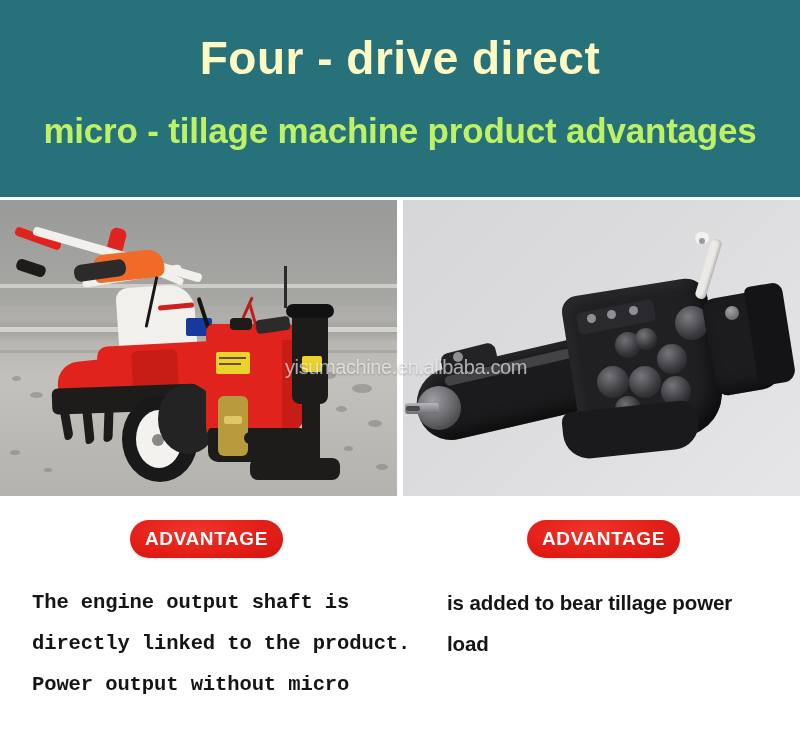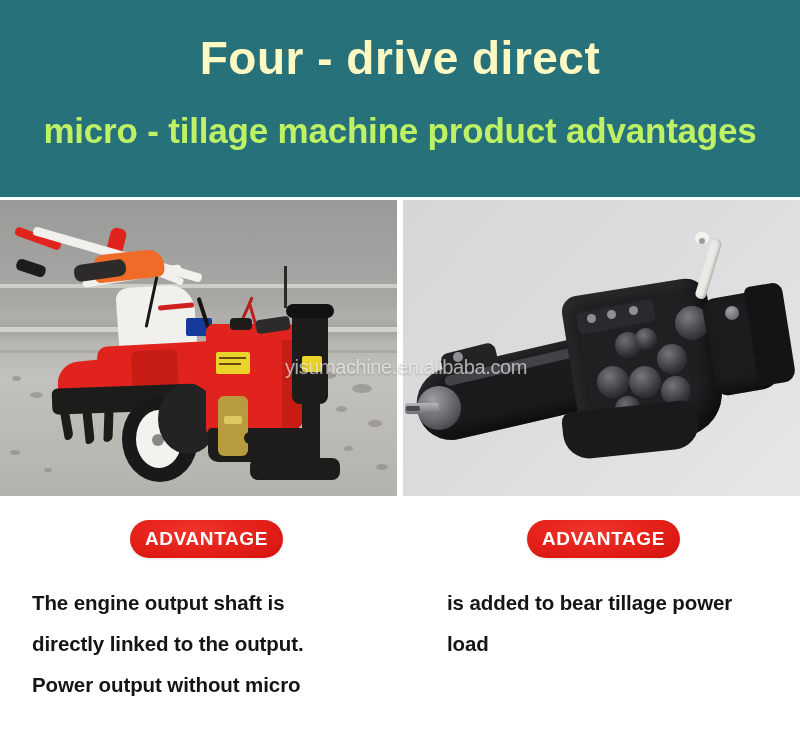--- a/index.html
+++ b/index.html
@@ -112,21 +112,21 @@
   .badge-left  { left:130px; width:153px; }
   .badge-right { left:527px; width:153px; }
 
   
   .body-col {
     position:absolute; top:582px;
     font-size:20.5px; font-weight:bold; color:#151515;
     line-height:41px; letter-spacing:-0.1px;
     font-family:"Liberation Sans", sans-serif;
   }
-  .body-left  { left:32px;  width:360px; }
+  .body-left  { left:32px;  width:360px;font-family:Liberation Mono, monospace; }
   .body-right { left:447px; width:350px; }
   .body-col p { margin:0; white-space:nowrap; }
   .body-right p { white-space:normal; }
 </style>
 </head>
 <body>
 
 <div id="page">
 
   <div class="header">
@@ -285,21 +285,21 @@
     </div>
   </div>
 
   <div class="watermark">yisumachine.en.alibaba.com</div>
 
   <div class="badge badge-left">ADVANTAGE</div>
   <div class="badge badge-right">ADVANTAGE</div>
 
   <div class="body-col body-left">
     <p>The engine output shaft is</p>
-    <p>directly linked to the output.</p>
+    <p>directly linked to the product.</p>
     <p>Power output without micro</p>
   </div>
 
   <div class="body-col body-right">
     <p>is added to bear tillage power</p>
     <p>load</p>
   </div>
 
 </div>
 

